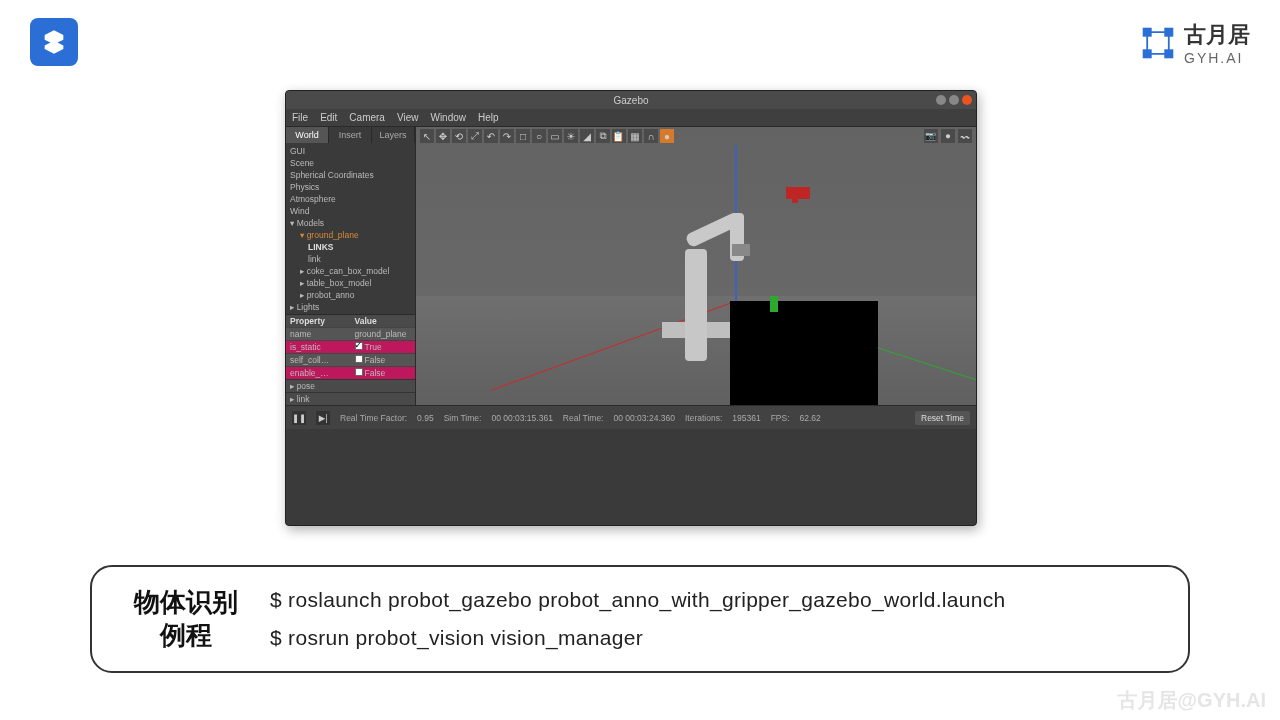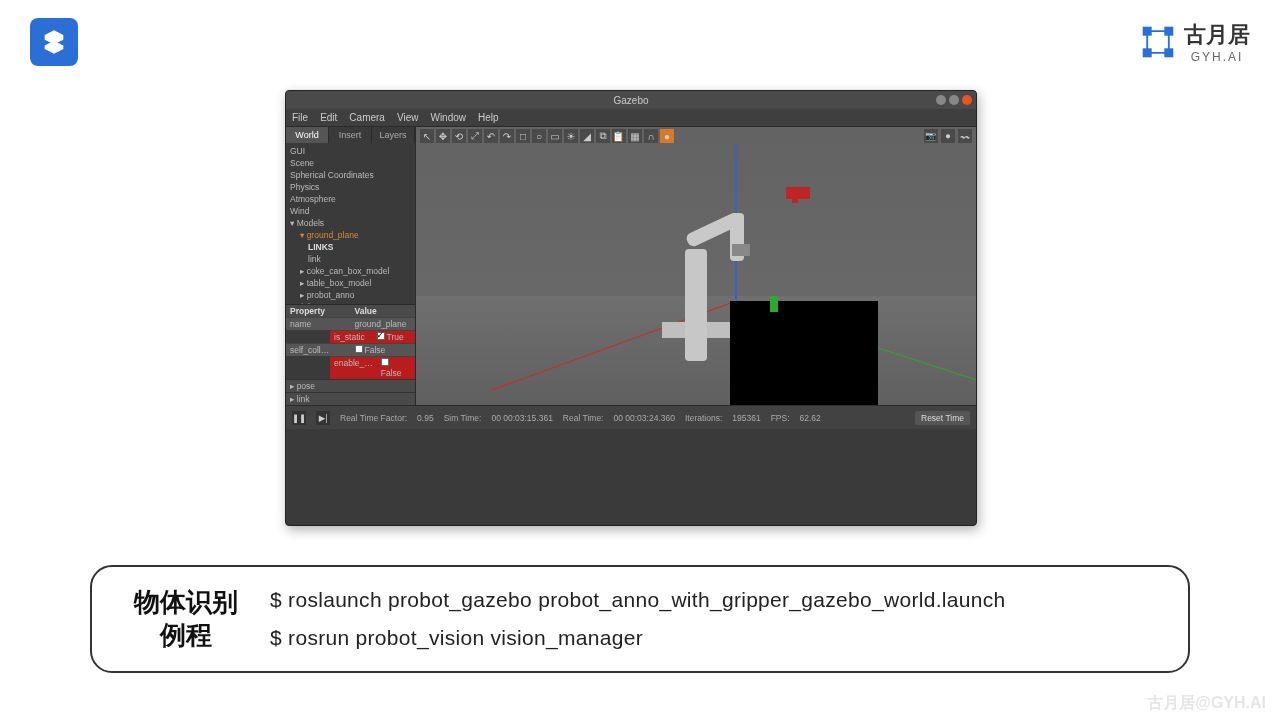--- a/index.html
+++ b/index.html
@@ -5,21 +5,21 @@
   * { margin: 0; padding: 0; box-sizing: border-box; }
   body { width: 1280px; height: 720px; font-family: Arial, sans-serif; background: #fff; position: relative; overflow: hidden; }
 
   .slide-header { display: flex; align-items: center; padding: 18px 30px 0 30px; }
   .slide-icon { width: 48px; height: 48px; background: #2b6fd6; border-radius: 8px; display: flex; align-items: center; justify-content: center; margin-right: 12px; }
   .slide-icon svg { width: 28px; height: 28px; }
   .slide-title { font-size: 30px; font-weight: 700; color: #111; }
   .logo-right { position: absolute; top: 20px; right: 30px; display: flex; align-items: center; }
   .logo-mark { width: 36px; height: 36px; margin-right: 8px; }
   .logo-text { font-size: 22px; font-weight: 700; color: #333; }
-  .logo-sub { font-size: 12px; color: #666; letter-spacing: 2px; display:block; text-align:center; }
+  .logo-sub { font-size: 14px; color: #666; letter-spacing: 2px; display:block; }
 
   .gazebo-window { position: absolute; left: 285px; top: 90px; width: 692px; height: 436px; background: #3a3a3a; border: 1px solid #222; border-radius: 4px; box-shadow: 2px 4px 12px rgba(0,0,0,0.3); overflow: hidden; }
   .titlebar { height: 18px; background: #4a4a4a; display: flex; align-items: center; justify-content: center; position: relative; font-size: 10px; color: #ccc; }
   .titlebar-controls { position: absolute; right: 4px; display: flex; gap: 3px; }
   .tbc { width: 10px; height: 10px; border-radius: 50%; }
   .tbc.min { background: #888; }
   .tbc.max { background: #888; }
   .tbc.close { background: #e95420; }
   .menubar { height: 18px; background: #3f3f3f; display: flex; align-items: center; padding: 0 6px; font-size: 10px; color: #ccc; gap: 12px; border-bottom: 1px solid #2a2a2a; }
   .menubar span { cursor: default; }
@@ -30,21 +30,21 @@
   .tab.active { background: #555; color: #fff; }
   .tree { padding: 2px 4px; font-size: 8.5px; color: #bbb; line-height: 12px; flex:1; overflow:hidden; }
   .tree .sel { color: #d68b3a; }
   .tree .bold { font-weight: 700; color: #ddd; }
   .tree .ind1 { padding-left: 10px; }
   .tree .ind2 { padding-left: 18px; }
   .prop-table { font-size: 8.5px; color: #bbb; }
   .prop-header { display:flex; background:#4a4a4a; border-top:1px solid #2a2a2a; }
   .prop-header div { flex:1; padding:1px 4px; font-weight:700; color:#ddd; }
   .prop-row { display:flex; background:#555; border-top:1px solid #444; }
-  .prop-row.alt { background:#b91c1c;margin-left:44px; }
+  .prop-row.alt { background:#be185d; }
   .prop-row div { flex:1; padding:1px 4px; }
   .chk { display:inline-block; width:8px; height:8px; background:#fff; border:1px solid #666; position:relative; margin-right:2px; }
   .chk.on::after { content:"✓"; position:absolute; top:-3px; left:-1px; font-size:9px; color:#000; }
   .expander { background:#4a4a4a; padding:1px 4px; border-top:1px solid #333; font-size:8.5px; color:#bbb; }
   
   .viewport { flex: 1; background: linear-gradient(#636363 0%, #6b6b6b 100%); position: relative; overflow: hidden; }
   .toolbar3d { position: absolute; top: 2px; left: 4px; display: flex; gap: 2px; z-index:5; }
   .toolbar3d span { width: 14px; height: 14px; display:flex; align-items:center; justify-content:center; font-size:10px; color:#ccc; background:#4a4a4a; }
   .toolbar3d .orange { background:#d67a2a; }
   .toolbar3d-right { position:absolute; top:2px; right:4px; display:flex; gap:3px; z-index:5; }
@@ -65,21 +65,21 @@
   .black-box { position:absolute; left:56%; top:60%; width:148px; height:110px; background:#000; }
   .black-box::before { content:""; position:absolute; left:0; top:-20px; border-left:74px solid transparent; border-right:74px solid transparent; }
 
   .statusbar { height: 24px; background: #424242; display: flex; align-items: center; padding: 0 6px; font-size: 8.5px; color: #aaa; gap: 10px; border-top:1px solid #2a2a2a; }
   .statusbar .play { width:14px; height:14px; background:#333; display:flex; align-items:center; justify-content:center; color:#ccc; }
   .statusbar .reset { margin-left:auto; background:#555; padding:2px 6px; color:#ddd; border-radius:2px; }
 
   .example-box { position:absolute; left:90px; right:90px; top:565px; border:2px solid #333; border-radius:22px; padding:14px 20px; display:flex; align-items:center; }
   .example-label { font-size:26px; font-weight:800; color:#111; text-align:center; line-height:1.25; margin:0 24px 0 14px; min-width:120px; }
   .example-cmds { font-size:21px; color:#222; line-height:1.8; font-family: Arial, sans-serif; letter-spacing:0.3px; }
-  .watermark { position:absolute; right:14px; bottom:6px; font-size:16px; color:#e5e5e5; font-weight:600; }
+  .watermark { position:absolute; right:14px; bottom:6px; font-size:20px; color:#e5e5e5; font-weight:600; }
 </style>
 </head>
 <body>
 
 <div class="slide-header">
   <div class="slide-icon">
     <svg viewBox="0 0 24 24">
         <path fill="#fff" d="M12 2l8 4v4l-8 4-8-4V6l8-4zm0 9l8 4v3l-8 4-8-4v-3l8-4z"></path>
       </svg>
   </div>

